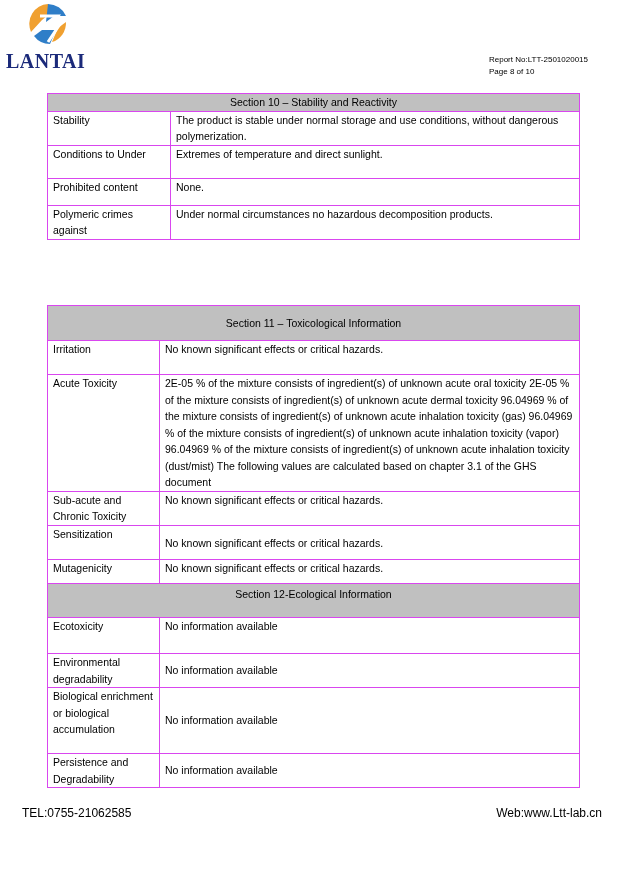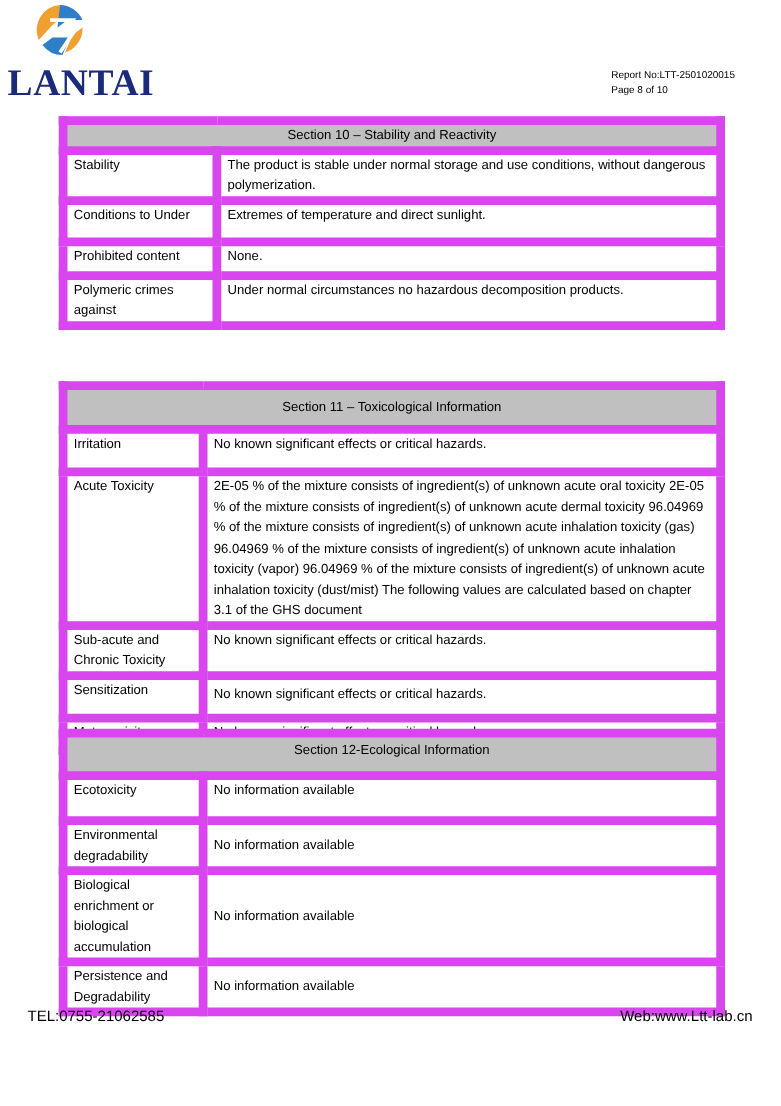--- a/index.html
+++ b/index.html
@@ -2,25 +2,25 @@
 <html><head>
 <meta charset="utf-8">
 <style>
   html, body { margin: 0; padding: 0; background: #ffffff; }
   body { width: 625px; height: 885px; position: relative; overflow: hidden;
          font-family: "Liberation Sans", sans-serif; color: #000; }
   .logo { position: absolute; left: 6px; top: 2px; width: 80px; height: 72px; }
   .logo svg { position: absolute; left: 22px; top: 0; }
   .logo-text { position: absolute; left: 0; top: 48px; width: 82px;
                font-family: "Liberation Serif", serif; font-weight: bold;
-               font-size: 30px; color: #1b2a7a; letter-spacing: 0.5px; }
+               font-size: 20px; color: #1b2a7a; letter-spacing: 0.5px; }
   .report-no { position: absolute; right: 37px; top: 54px; font-size: 8px; text-align: left; line-height: 12px; }
   table.sds { position: absolute; left: 47px; width: 533px; border-collapse: collapse;
               font-size: 10.5px; line-height: 16.5px; table-layout: fixed; }
-  table.sds td { border: 7px solid #d946ef; padding: 0 5px; vertical-align: top; }
+  table.sds td { border: 1px solid #d946ef; padding: 0 5px; vertical-align: top; }
   table.sds td.head { background: #c0c0c0; text-align: center; vertical-align: middle; }
   table.sds td.mid { vertical-align: middle; }
   .footer { position: absolute; top: 806px; font-size: 12px; }
 </style>
 </head>
 <body>
 
 <div class="logo">
   <svg width="40" height="46" viewBox="0 0 40 46">
     <path d="M20 2 A20 20 0 0 0 3 30 L14 18 L24 10 Z" fill="#f0a030"></path>

